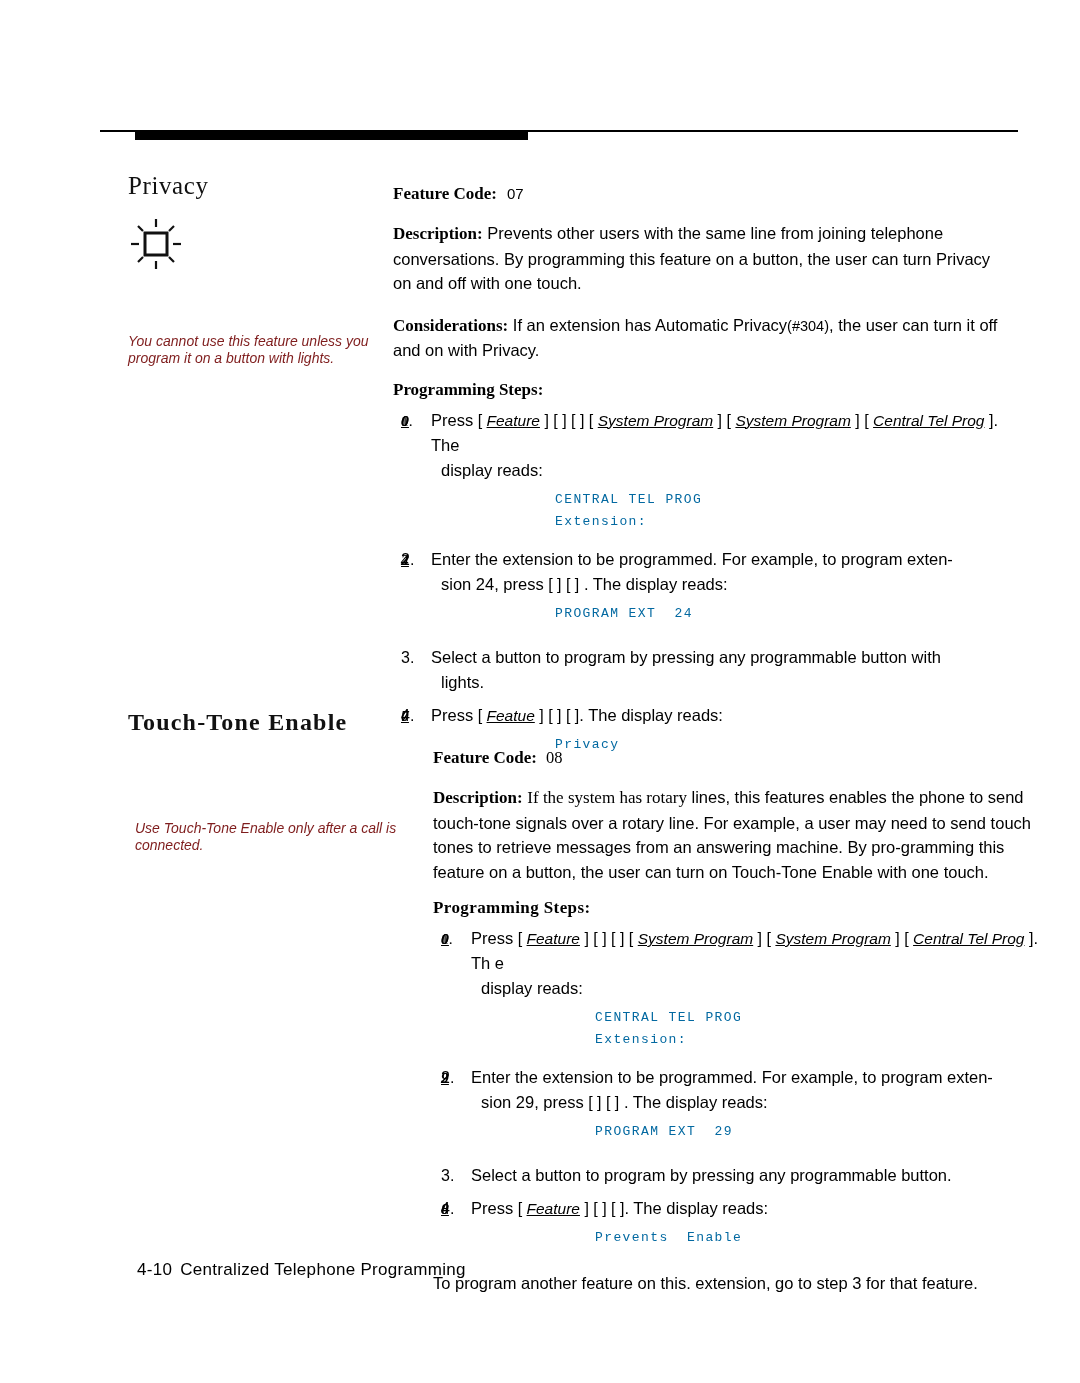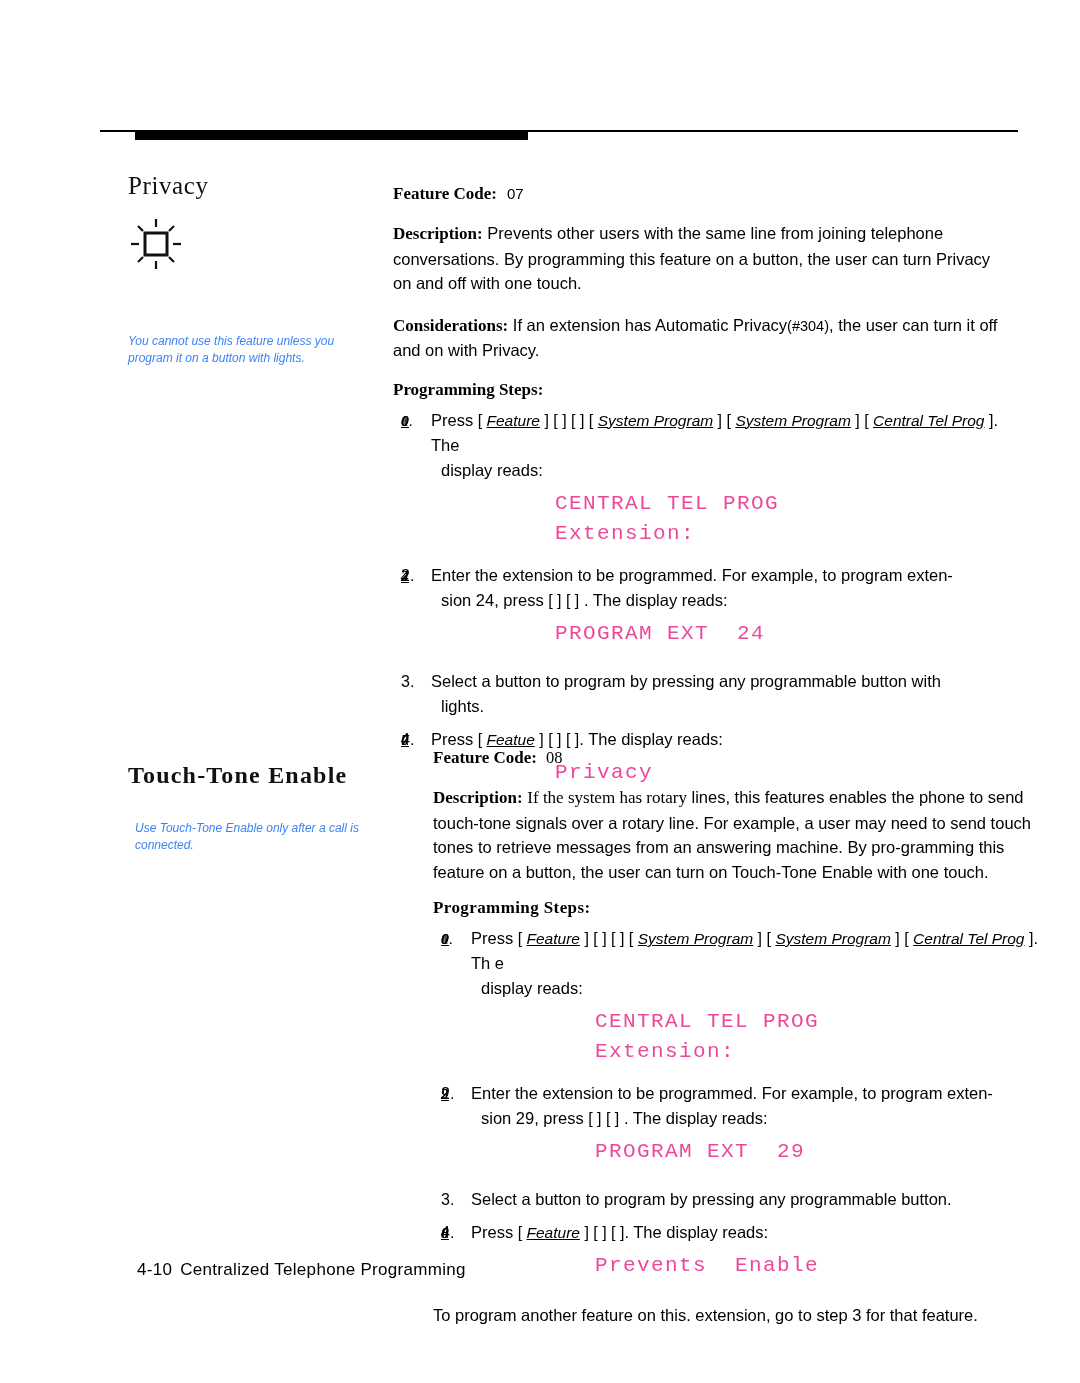--- a/index.html
+++ b/index.html
@@ -66,23 +66,23 @@
     color: #111;
   }
   .feature-title.tt {
     font-weight: 700;
     letter-spacing: 1.2px;
     font-size: 24px;
   }
   .side-note {
     font-family: "Liberation Sans", sans-serif;
     font-style: italic;
-    font-size: 12px;
+    font-size: 14px;
     line-height: 17px;
-    color: #3b82f6;
+    color: #7f1d1d;
   }
 
   
   .lit-icon {
     position: relative;
     width: 56px;
     height: 56px;
   }
   .lit-icon svg { display: block; }
 
@@ -162,24 +162,24 @@
     font-weight: 700;
   }
   .brk {
     font-family: "Liberation Sans", sans-serif;
     font-size: 16px;
   }
 
   
   .display {
     font-family: "Liberation Mono", monospace;
-    font-size: 21px;
-    line-height: 30px;
+    font-size: 13px;
+    line-height: 22px;
     letter-spacing: 1.4px;
-    color: #ec4899;
+    color: #0369a1;
     margin: 6px 0 6px 162px;
     white-space: pre;
   }
 
   .closing {
     font-family: "Liberation Sans", sans-serif;
     font-size: 16.5px;
     line-height: 24px;
     margin: 0;
   }
@@ -269,21 +269,21 @@
     </div>
 
     <div class="step" style="margin-top:8px;">
       <span class="num sans">4.</span>
       <span>Press</span><span class="brk"> [ </span><span class="key">Featue</span><span class="brk"> ] [ </span><span class="key num">0</span><span class="brk"> ] [ </span><span class="key num">7</span><span class="brk"> ]</span><span>.  The display reads:</span>
     </div>
     <div class="display"><span>Privacy</span></div>
 
   </div>
 
-  <div class="col-left" style="top:762px;">
+  <div class="col-left" style="top:709px;">
     <h1 class="feature-title tt">Touch-Tone  Enable</h1>
   </div>
 
   <div class="col-left side-note" style="top:820px; left:135px; width:262px;">Use Touch-Tone Enable only after a call is connected.</div>
 
   <div class="col-right" style="top:748px;margin-left:40px;">
 
     <p class="para">
       <span class="lead">Feature Code:</span><span class="code-val serif" style="margin-left:9px;">08</span>
     </p>

